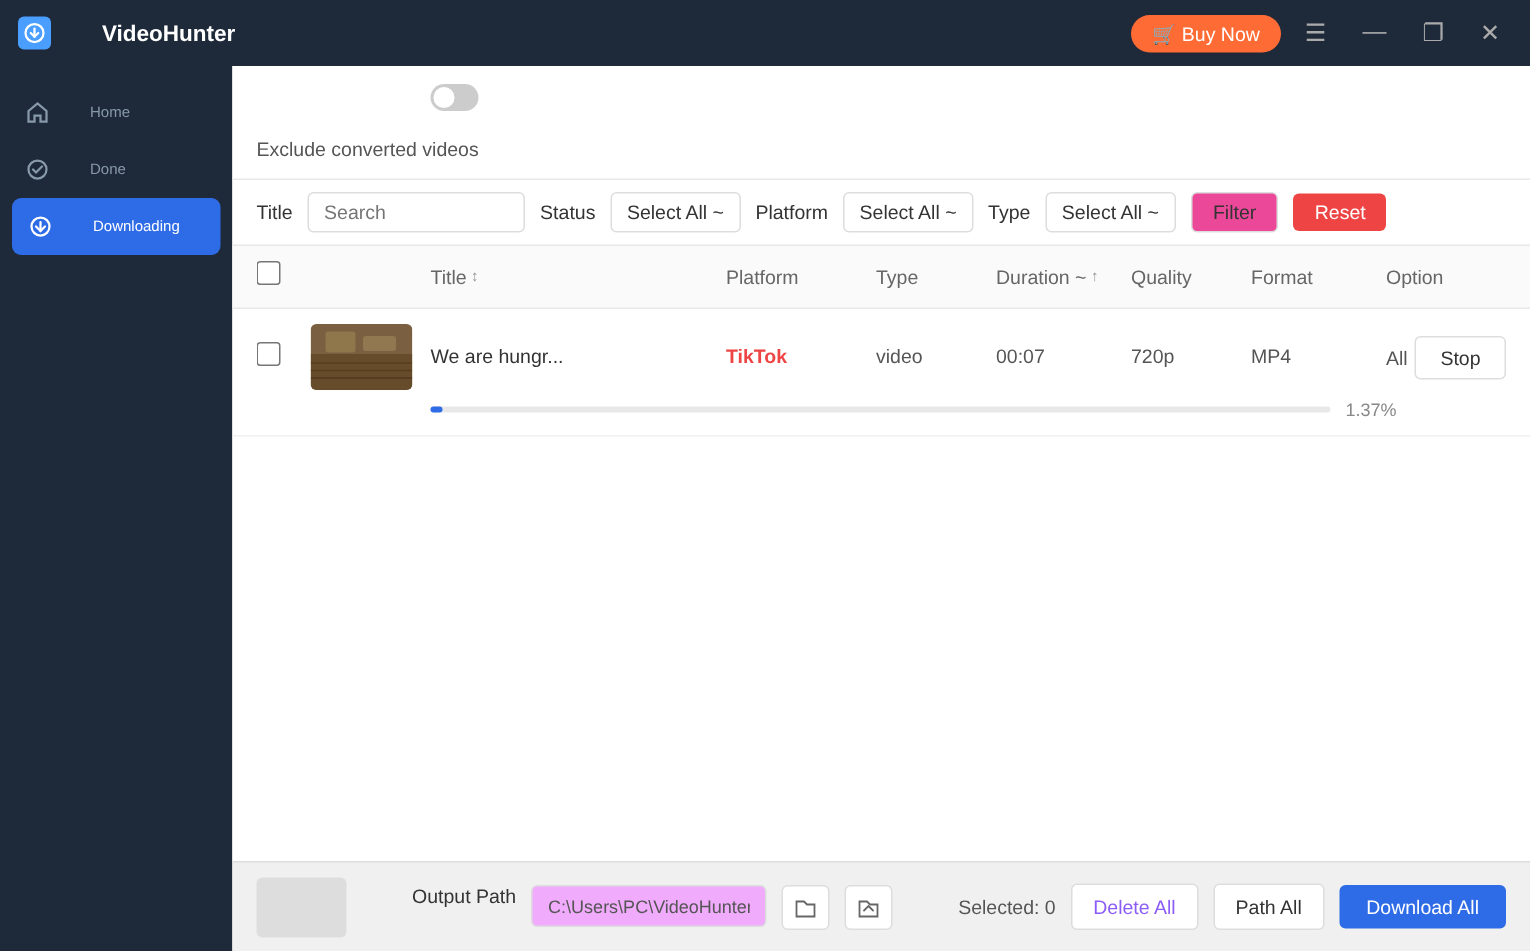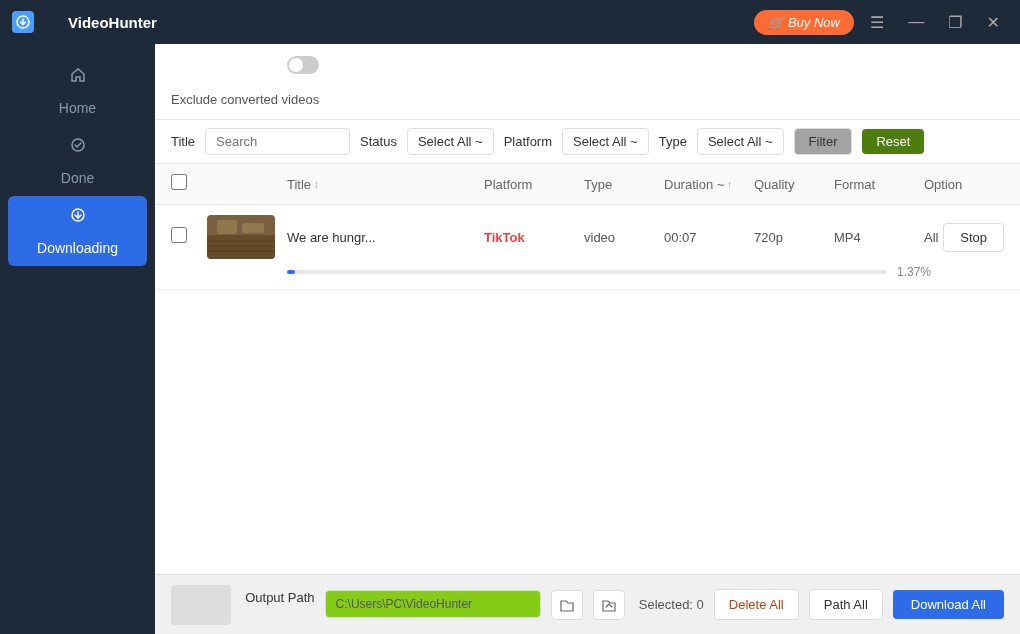--- a/index.html
+++ b/index.html
@@ -8,49 +8,49 @@
     
     .title-bar {
       display: flex; align-items: center; justify-content: space-between;
       background: #1e2a3a; height: 44px; padding: 0 12px;
     }
     .title-bar-left { display: flex; align-items: center; gap: 8px; }
     .app-logo { width: 22px; height: 22px; background: #4a9eff; border-radius: 4px; display: flex; align-items: center; justify-content: center; }
     .app-logo svg { width: 14px; height: 14px; }
     .app-title { color: white; font-size: 15px; font-weight: 600; margin-left: 26px; }
     .title-bar-right { display: flex; align-items: center; gap: 8px; }
-    .buy-btn { background: #ff6b35; color: white; border: none; border-radius: 16px; padding: 5px 14px; font-size: 13px; cursor: pointer; display: flex; align-items: center; gap: 5px; font-style: italic; }
+    .buy-btn { background: #ff6b35; color: white; border: none; border-radius: 16px; padding: 5px 14px; font-size: 13px; cursor: pointer; display: flex; align-items: center; gap: 5px; }
     .win-btn { background: none; border: none; color: #aaa; cursor: pointer; font-size: 16px; padding: 4px 8px; display: flex; align-items: center; justify-content: center; }
 
     
     .main-layout { display: flex; height: calc(634px - 44px); }
 
     
     .sidebar { width: 155px; background: #1e2a3a; padding: 12px 0; display: flex; flex-direction: column; }
-    .sidebar-item { display: flex; align-items: center; gap: 16px; padding: 10px 16px; color: #8899aa; cursor: pointer; font-size: 14px; flex-direction: column; }
+    .sidebar-item { display: flex; align-items: center; gap: 26px; padding: 10px 16px; color: #8899aa; cursor: pointer; font-size: 10px; }
     .sidebar-item.active { background: #2e6be6; color: white; border-radius: 6px; margin: 0 8px; padding: 10px 10px; }
     .sidebar-icon { width: 18px; height: 18px; display: flex; align-items: center; justify-content: center; flex-shrink: 0; }
 
     
     .content { flex: 1; background: #f5f5f5; display: flex; flex-direction: column; }
 
     
     .top-bar { background: white; padding: 12px 16px; display: flex; align-items: center; gap: 10px; border-bottom: 1px solid #e8e8e8; }
     .exclude-toggle { display: flex; align-items: flex-end; gap: 18px; flex-direction: column; }
     .toggle-circle { width: 32px; height: 18px; background: #ccc; border-radius: 9px; position: relative; cursor: pointer; }
     .toggle-inner { width: 14px; height: 14px; background: white; border-radius: 50%; position: absolute; top: 2px; left: 2px; transition: left 0.2s; }
     .exclude-label { font-size: 13px; color: #555; }
 
     
     .filter-bar { background: white; padding: 8px 16px; display: flex; align-items: center; gap: 10px; border-bottom: 1px solid #e8e8e8; }
     .filter-label { font-size: 13px; color: #333; font-weight: 500; }
     .search-input { border: 1px solid #ddd; border-radius: 4px; padding: 5px 10px; font-size: 13px; width: 145px; outline: none; color: #999; }
     .filter-dropdown { border: 1px solid #ddd; border-radius: 4px; padding: 5px 10px; font-size: 13px; cursor: pointer; background: white; display: flex; align-items: center; gap: 4px; color: #333; }
-    .filter-btn { border: 1px solid #ddd; border-radius: 4px; padding: 5px 14px; font-size: 13px; cursor: pointer; background: #a3a3a3; color: #333; }
-    .reset-btn { border: none; border-radius: 4px; padding: 5px 14px; font-size: 13px; cursor: pointer; background: #4d7c0f; color: white; }
+    .filter-btn { border: 1px solid #ddd; border-radius: 4px; padding: 5px 14px; font-size: 13px; cursor: pointer; background: #ec4899; color: #333; }
+    .reset-btn { border: none; border-radius: 4px; padding: 5px 14px; font-size: 13px; cursor: pointer; background: #ef4444; color: white; }
 
     
     .table-container { flex: 1; background: white; margin: 0; overflow-y: auto; }
     .table-header { display: grid; grid-template-columns: 36px 80px 1fr 100px 80px 90px 80px 90px 80px; align-items: center; padding: 10px 16px; border-bottom: 1px solid #e8e8e8; background: #fafafa; }
     .table-header-cell { font-size: 13px; color: #666; font-weight: 500; display: flex; align-items: center; gap: 3px; }
     .sort-icon { font-size: 10px; color: #999; }
     .checkbox { width: 16px; height: 16px; border: 1px solid #ccc; border-radius: 3px; cursor: pointer; }
     .video-title { font-size: 13px; color: #333; font-weight: 400; }
     .platform-tag { font-size: 13px; font-weight: 700; color: #ef4444; }
     .type-tag { font-size: 13px; color: #555; margin-top: 28px; }
@@ -67,25 +67,25 @@
     .download-row-top { display: grid; grid-template-columns: 36px 80px 1fr 100px 80px 90px 80px 90px 80px; align-items: center; }
     .download-row-bottom { display: flex; align-items: center; gap: 10px; padding-left: 116px; margin-top: 6px; }
 
     
     .stop-btn { background: white; border: 1px solid #ddd; border-radius: 4px; padding: 6px 16px; font-size: 13px; color: #333; cursor: pointer; }
 
     
     .bottom-bar { background: #f0f0f0; padding: 12px 16px; display: flex; align-items: center; justify-content: space-between; border-top: 1px solid #ddd; height: 60px; }
     .output-path-section { display: flex; align-items: flex-start; gap: 10px; }
     .output-label { font-size: 13px; color: #333; font-weight: 500; }
-    .path-input { border: 1px solid #ddd; border-radius: 4px; padding: 6px 10px; font-size: 12px; width: 216px; background: #84cc16; color: #555; }
+    .path-input { border: 1px solid #ddd; border-radius: 4px; padding: 6px 10px; font-size: 12px; width: 157px; background: #f0abfc; color: #555; }
     .path-btn { width: 32px; height: 30px; border: 1px solid #ddd; border-radius: 4px; background: white; cursor: pointer; display: flex; align-items: center; justify-content: center; color: #666; font-size: 14px; }
     .bottom-right { display: flex; align-items: center; gap: 10px; }
     .selected-label { font-size: 13px; color: #555; }
-    .delete-all-btn { border: 1px solid #ddd; border-radius: 4px; padding: 7px 14px; font-size: 13px; background: white; cursor: pointer; color: #c2410c; }
+    .delete-all-btn { border: 1px solid #ddd; border-radius: 4px; padding: 7px 14px; font-size: 13px; background: white; cursor: pointer; color: #8b5cf6; }
     .stop-all-btn { border: 1px solid #ddd; border-radius: 4px; padding: 7px 14px; font-size: 13px; background: white; cursor: pointer; color: #333; }
     .download-all-btn { border: none; border-radius: 4px; padding: 7px 18px; font-size: 13px; background: #2e6be6; color: white; cursor: pointer; }
 
     
     .thumb-svg { width: 68px; height: 44px; border-radius: 4px; overflow: hidden; }
   </style>
 </head>
 <body>
 
 <div class="title-bar">

